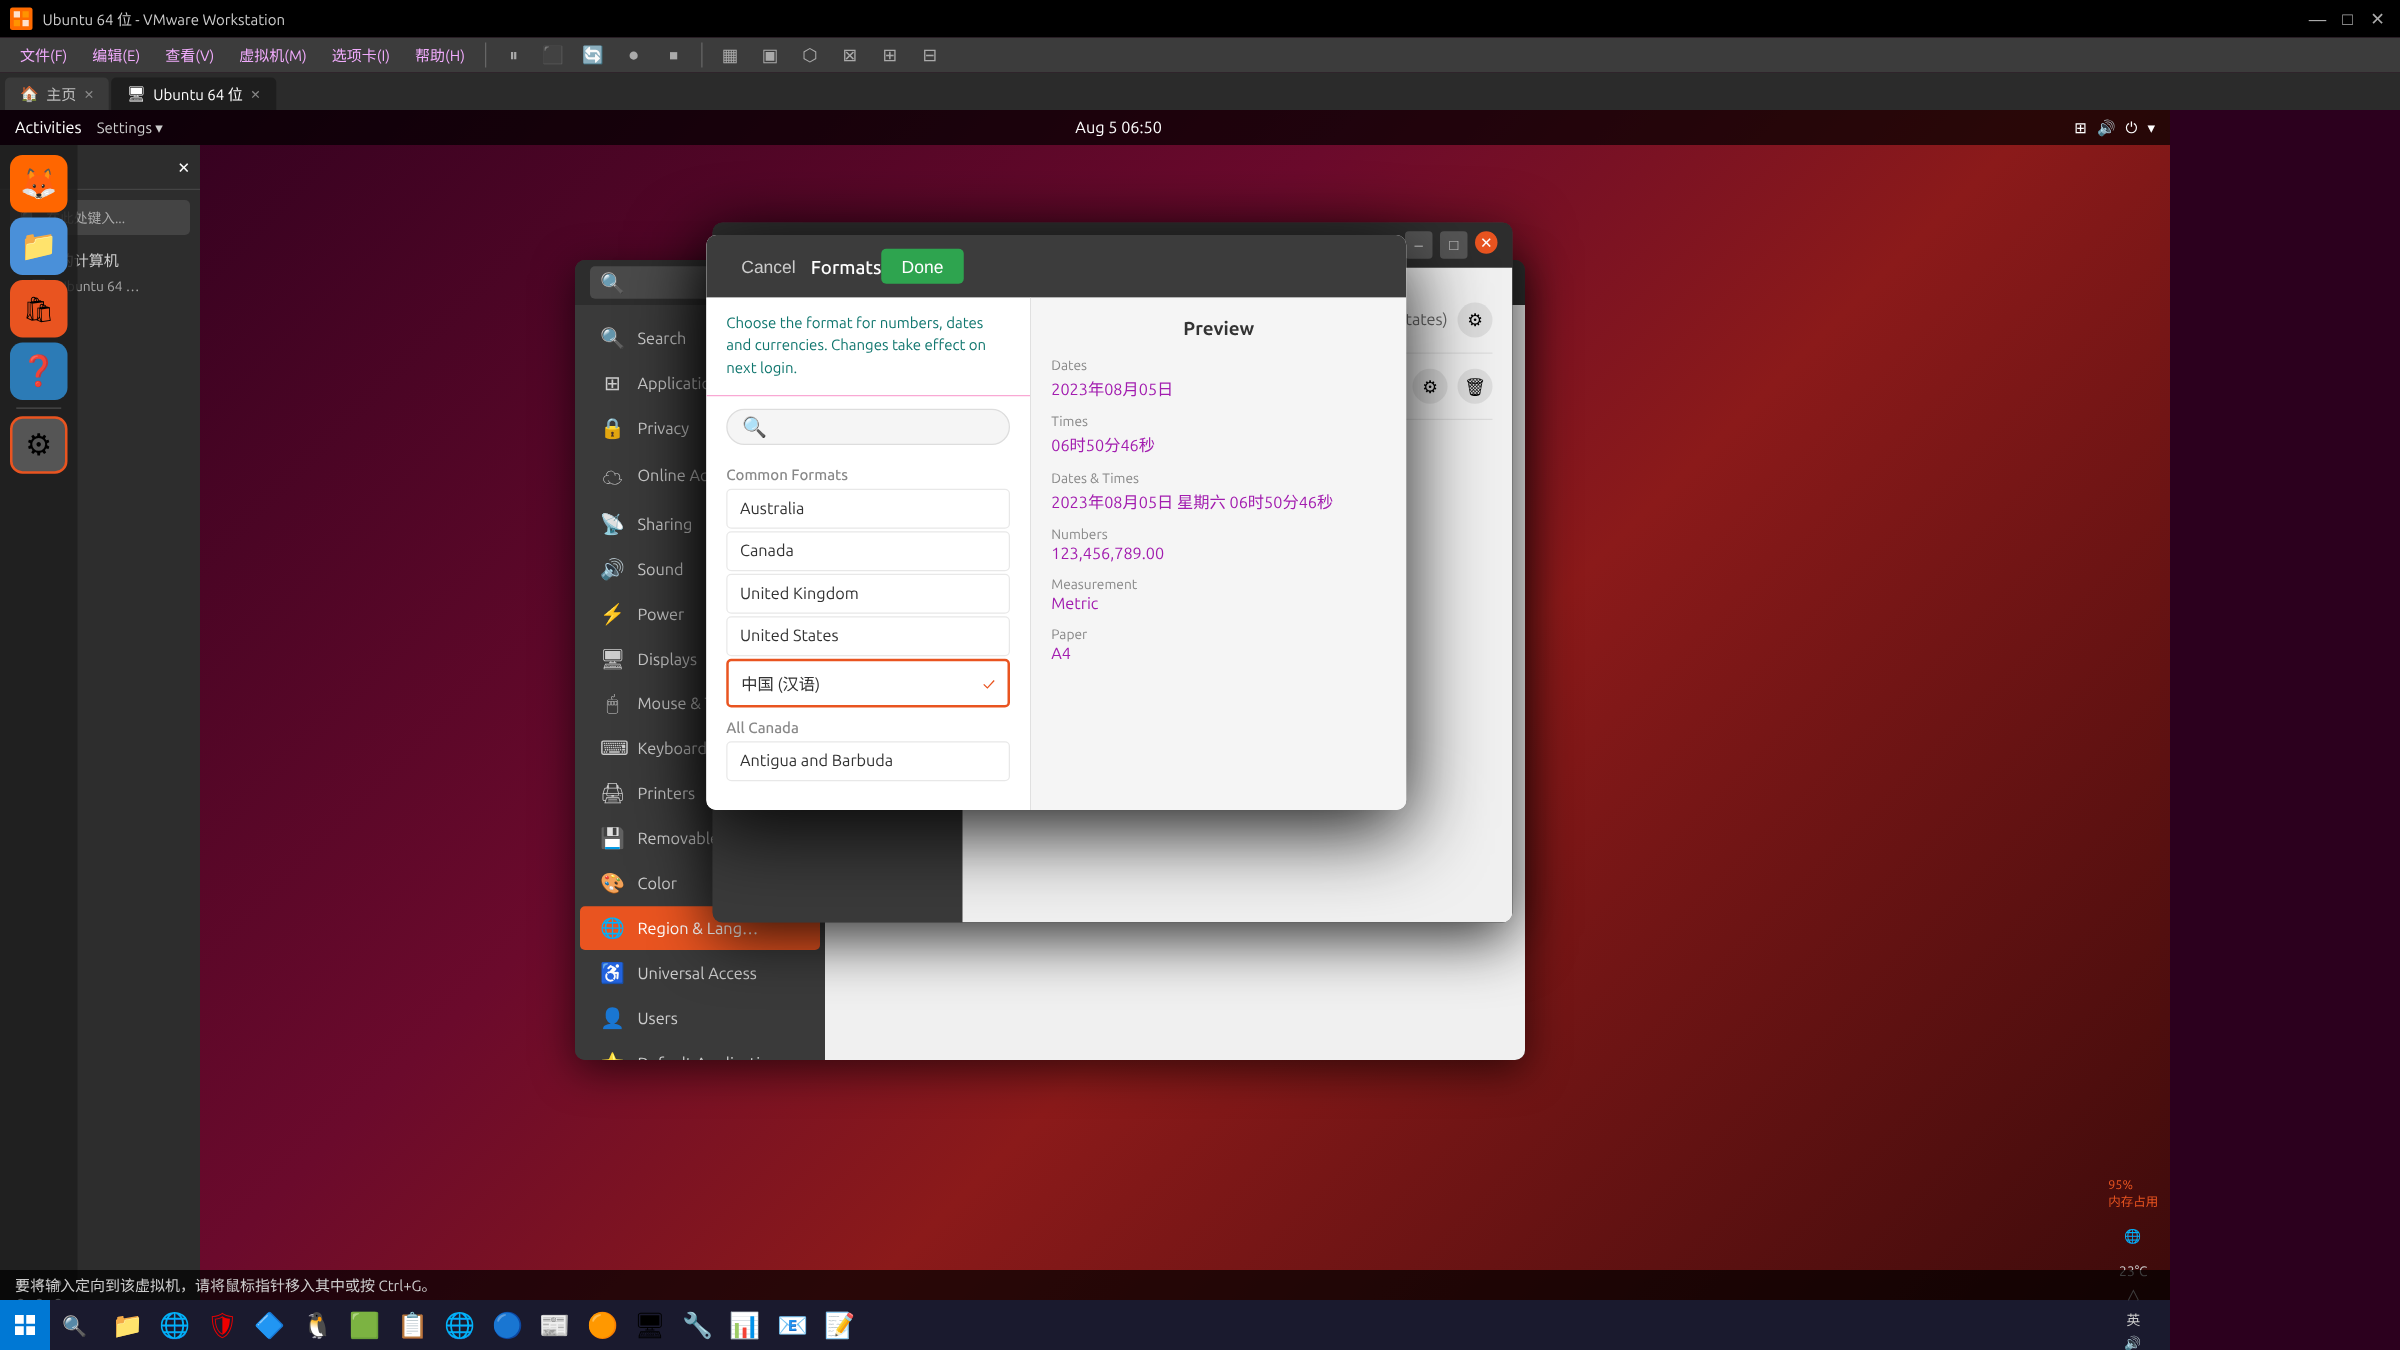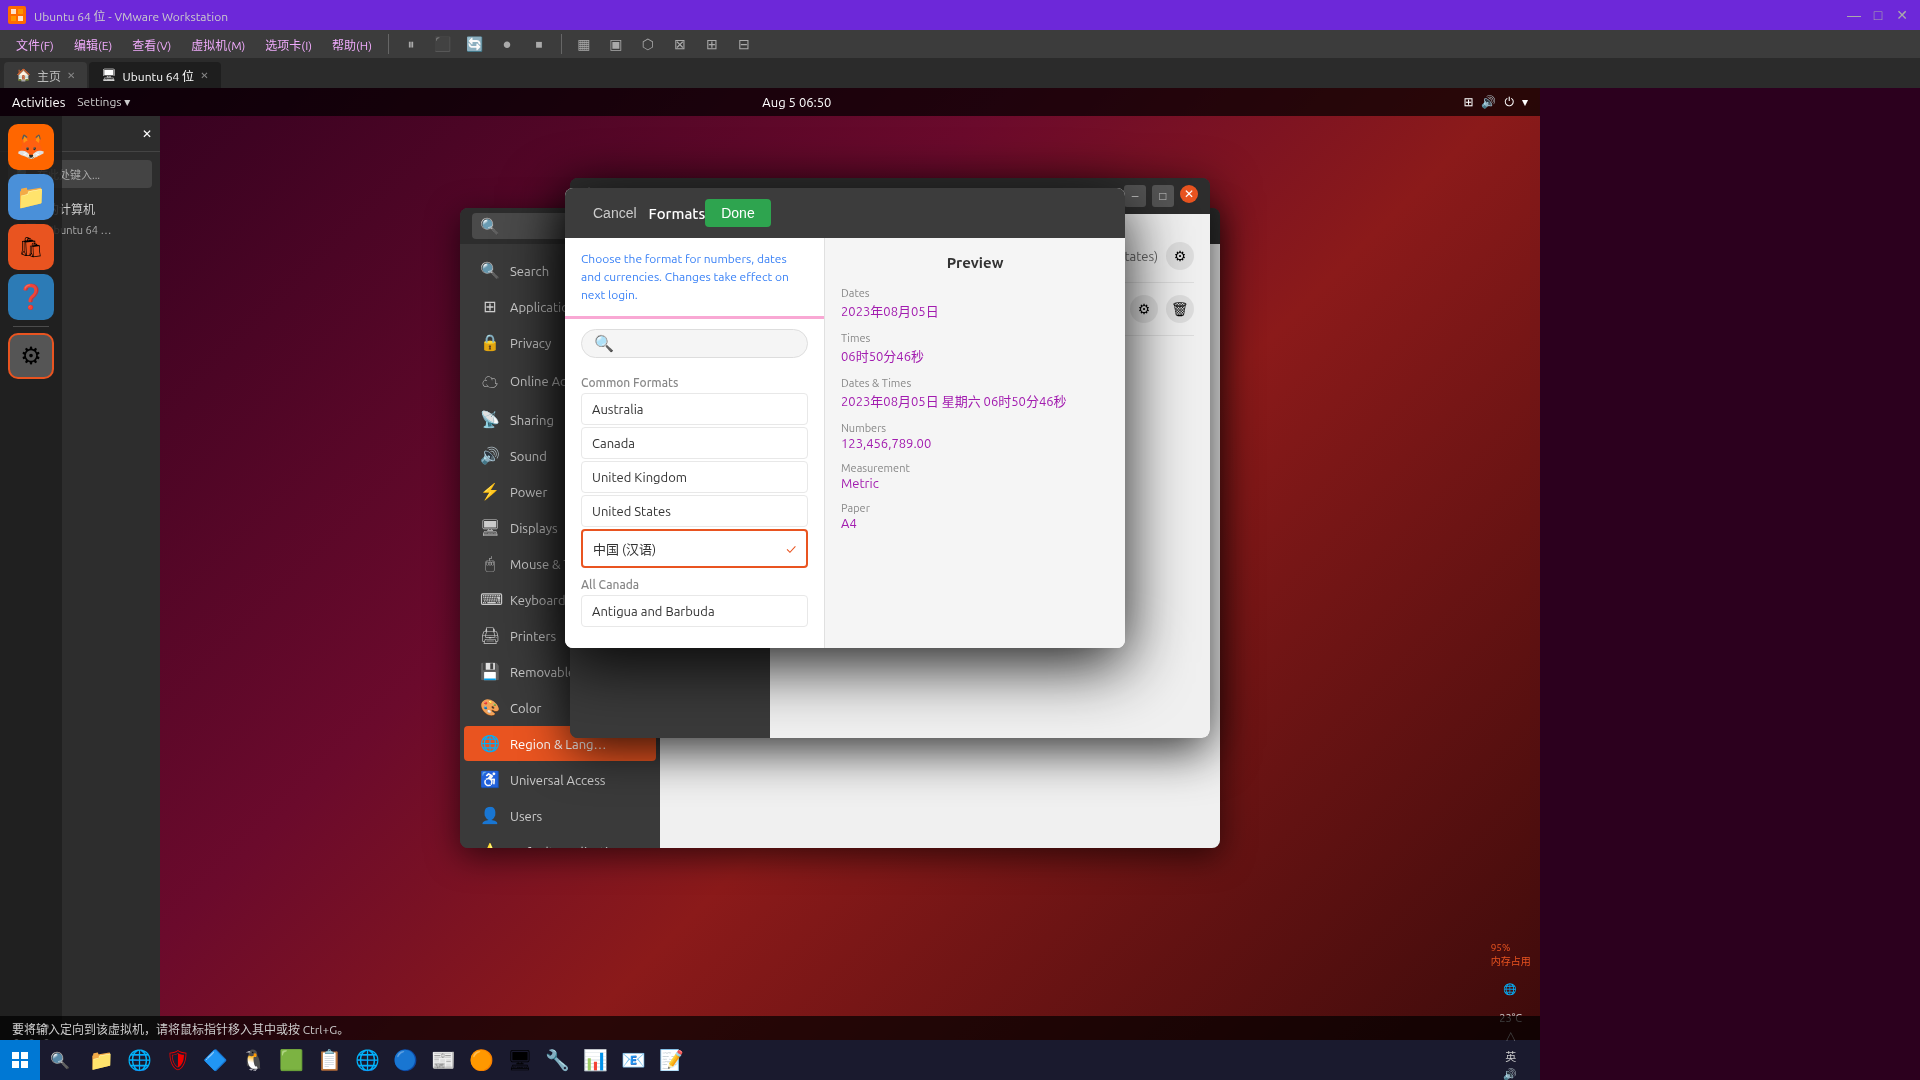--- a/index.html
+++ b/index.html
@@ -9,21 +9,21 @@
       overflow: hidden;
       font-family: 'Ubuntu', 'Noto Sans CJK SC', sans-serif;
       background: #2c001e;
       position: relative;
     }
 
     
     .vmware-titlebar {
       width: 100%;
       height: 30px;
-      background: #6d28d9;
+      background: #000000;
       display: flex;
       align-items: center;
       justify-content: space-between;
       padding: 0 8px;
       position: absolute;
       top: 0;
       left: 0;
       z-index: 100;
     }
     .vmware-titlebar-left {
@@ -138,21 +138,21 @@
       font-size: 10px;
       color: #888;
       cursor: pointer;
     }
 
     
     .ubuntu-desktop {
       position: absolute;
       top: 88px;
       left: 0;
-      width: 1540px;
+      width: 1736px;
       height: 992px;
       background: linear-gradient(135deg, #2c001e 0%, #6b0a2c 40%, #8b1a1a 60%, #3a0a0a 100%);
       overflow: hidden;
     }
 
     
     .ubuntu-panel {
       width: 100%;
       height: 28px;
       background: rgba(0,0,0,0.7);
@@ -650,22 +650,22 @@
       color: white;
       font-size: 14px;
       cursor: pointer;
       padding: 6px 16px;
       border-radius: 4px;
       font-weight: 500;
     }
     .formats-description {
       padding: 12px 16px;
       font-size: 12px;
-      color: #3b82f6;
-      border-bottom: 3px solid #f9a8d4;
+      color: #0f766e;
+      border-bottom: 1px solid #f9a8d4;
       line-height: 1.5;
     }
     .formats-search {
       margin: 10px 16px;
       display: flex;
       align-items: center;
       gap: 8px;
       background: #f5f5f5;
       border: 1px solid #ddd;
       border-radius: 20px;

